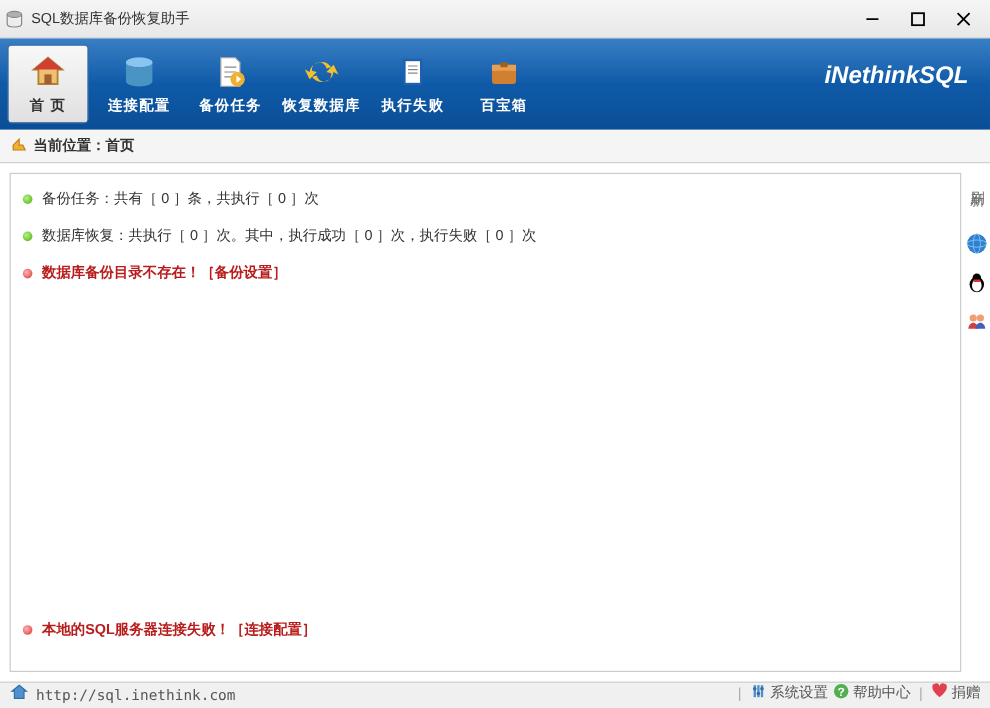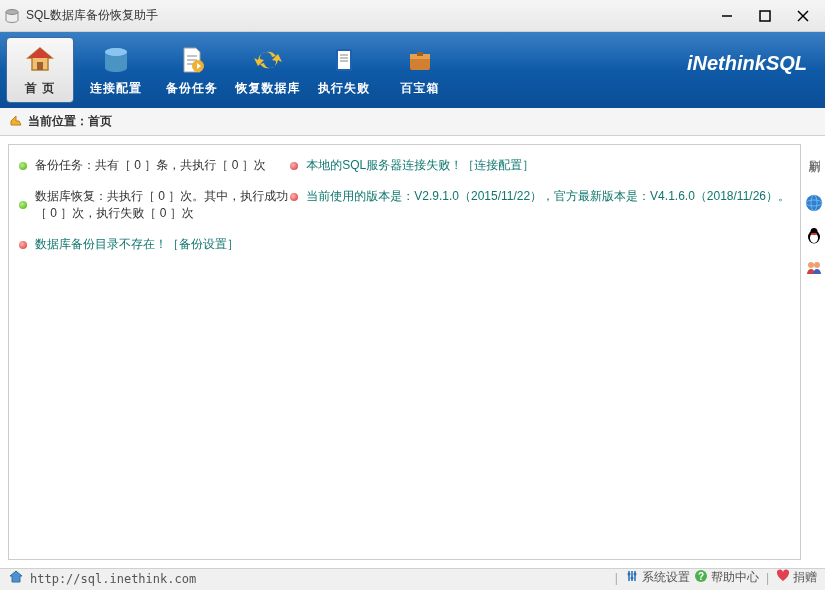--- a/index.html
+++ b/index.html
@@ -19,28 +19,28 @@
 .tool-icon { width: 32px; height: 32px; margin-bottom: 4px; display: flex; align-items: center; justify-content: center; }
 .tlabel { font-size: 12px; color: #fff; font-weight: bold; letter-spacing: 1px; }
 .tool-btn.active .tlabel { color: #333; }
 .brand { position: absolute; right: 18px; top: 20px; color: #fff; font-size: 20px; font-style: italic; font-weight: bold; font-family: Arial; }
 
 .breadcrumb { height: 28px; background: #f5f5f5; border-bottom: 1px solid #d0d0d0; display: flex; align-items: center; padding: 0 8px; color: #333; font-size: 12px; }
 .breadcrumb-icon { margin-right: 4px; }
 .breadcrumb .label { font-weight: bold; }
 
 .layout { display: flex; height: 432px; }
-.content { flex: 1; border: 1px solid #ccc; margin: 8px 2px 8px 8px; background: #fff; overflow: hidden; padding: 12px 10px; display: flex; flex-direction: row; }
+.content { flex: 1; border: 1px solid #ccc; margin: 8px 2px 8px 8px; background: #fff; overflow: hidden; padding: 12px 10px; display: flex; flex-direction: column; }
 .content-top { flex: 1; }
 .content-bottom { }
 .cline { display: flex; align-items: center; margin-bottom: 14px; font-size: 12px; color: #333; }
 .cline .bullet { width: 8px; height: 8px; border-radius: 50%; margin-right: 8px; flex-shrink: 0; }
 .bullet.green { background: radial-gradient(circle at 3px 3px, #b4f08a, #4bae00); }
 .bullet.red { background: radial-gradient(circle at 3px 3px, #ffb4b4, #d93030); }
-.red-text { color: #0f766e; }
+.red-text { color: #b91c1c; font-weight: bold; }
 
 .sidebar { width: 22px; display: flex; flex-direction: column; align-items: center; padding-top: 14px; gap: 14px; }
 .side-label { writing-mode: vertical-rl; color: #666; font-size: 12px; margin-bottom: 30px; cursor: pointer; }
 .side-icon { width: 18px; height: 18px; cursor: pointer; }
 
 .statusbar { height: 26px; background: #f0f0f0; border-top: 1px solid #d0d0d0; display: flex; align-items: flex-start; padding: 0 8px; font-size: 12px; color: #555; }
 .status-left { flex: 1; display: flex; align-items: center; gap: 6px; }
 .status-right { display: flex; align-items: center; gap: 4px; }
 .status-item { display: flex; align-items: center; gap: 3px; cursor: pointer; color: #555; }
 .sep { color: #aaa; margin: 0 3px; }
@@ -170,24 +170,20 @@
       <div class="cline">
           <span class="bullet red"></span>
           <span class="red-text">数据库备份目录不存在！［备份设置］</span>
         </div>
     </div>
     <div class="content-bottom">
       <div class="cline">
           <span class="bullet red"></span>
           <span class="red-text">本地的SQL服务器连接失败！［连接配置］</span>
         </div>
-      <div class="cline" style="margin-bottom:4px">
-          <span class="bullet red"></span>
-          <span class="red-text">当前使用的版本是：V2.9.1.0（2015/11/22），官方最新版本是：V4.1.6.0（2018/11/26）。</span>
-        </div>
     </div>
   </div>
   <div class="sidebar">
     <span class="side-label">刷新</span>
     <span class="side-icon"><svg width="18" height="18" viewBox="0 0 18 18">
           <circle cx="9" cy="9" r="8" fill="#3080d0"></circle>
           <ellipse cx="9" cy="9" rx="8" ry="3" fill="none" stroke="#80c0f0" stroke-width="0.8"></ellipse>
           <ellipse cx="9" cy="9" rx="3" ry="8" fill="none" stroke="#80c0f0" stroke-width="0.8"></ellipse>
         </svg></span>
     <span class="side-icon"><svg width="18" height="18" viewBox="0 0 18 18">

